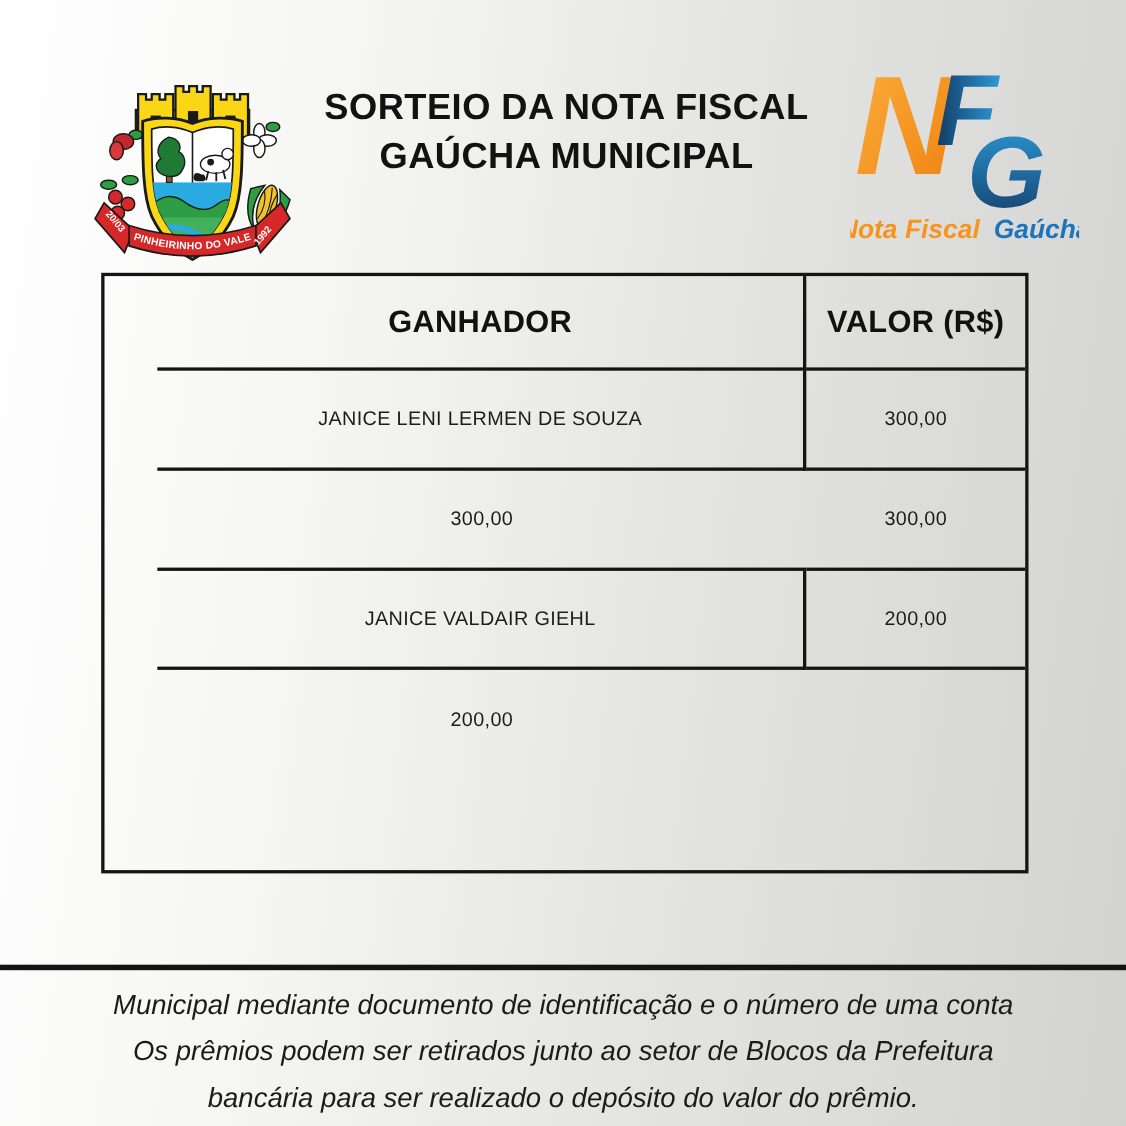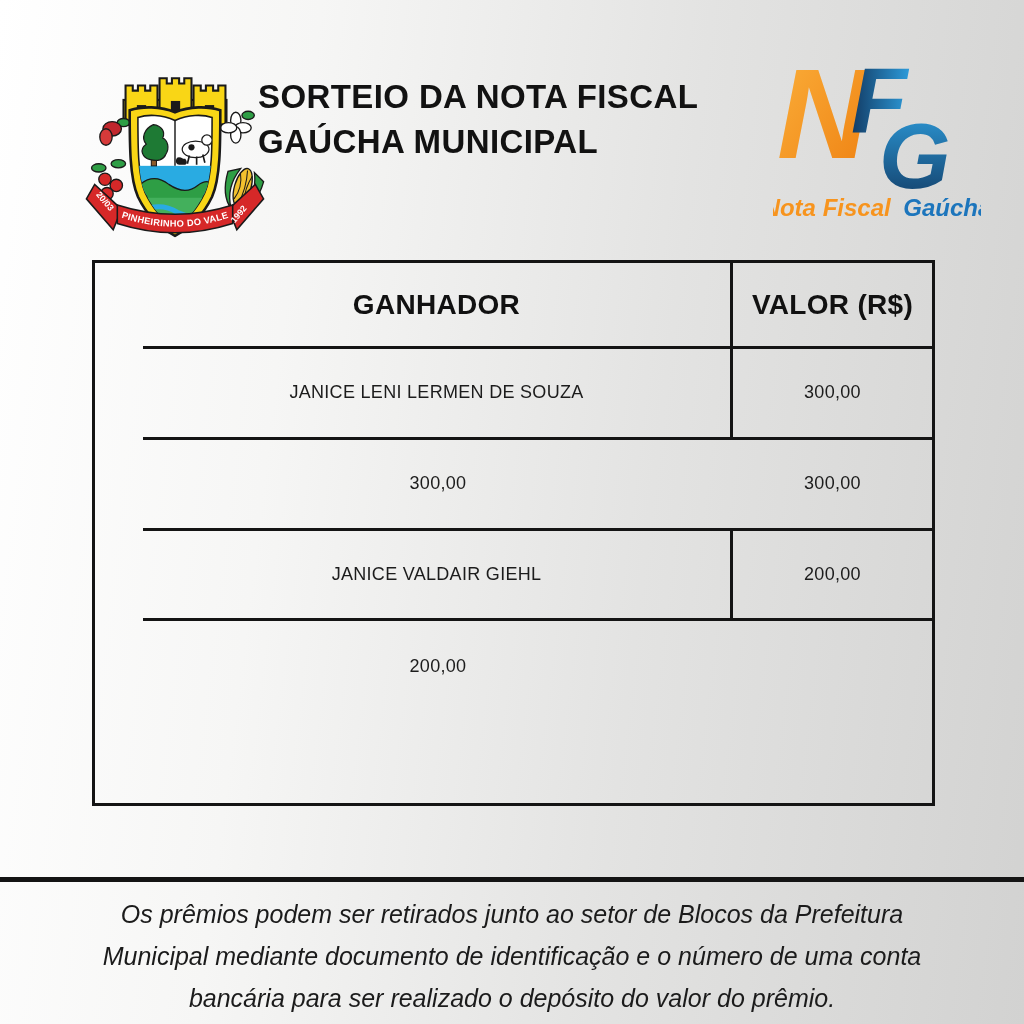--- a/index.html
+++ b/index.html
@@ -3,26 +3,26 @@
 <meta charset="utf-8">
 <style>
   html,body{margin:0;padding:0;}
   .canvas{
     position:relative;width:1024px;height:1024px;overflow:hidden;
     background:linear-gradient(97deg,#ffffff 0%,#f6f6f5 28%,#e3e3e2 62%,#d2d2d1 100%);
     font-family:"Liberation Sans",sans-serif;color:#161616;
   }
   .crest{position:absolute;left:82px;top:34px;width:186px;height:206px;}
   .title{
-    position:absolute;left:258px;top:74px;width:514px;
+    position:absolute;left:258px;top:74px;width:514px;text-align:center;
     font-size:33px;font-weight:700;line-height:45px;letter-spacing:.4px;color:#121212;
   }
   .nfg{position:absolute;left:773px;top:46px;width:208px;height:180px;}
   .winners-table{
-    position:absolute;left:92px;top:260px;width:843px;height:546px;
+    position:absolute;left:92px;top:248px;width:843px;height:546px;
     box-sizing:border-box;border:3px solid #141414;
     display:grid;grid-template-columns:1fr 199px;grid-template-rows:86px repeat(5,1fr);padding-left:48px;
   }
   .cell{
     display:flex;align-items:center;justify-content:center;
     border-bottom:3px solid #141414;font-size:18px;color:#1c1c1c;letter-spacing:.3px;
   }
   .cell.col1{border-right:3px solid #141414;}
   .cell.header{font-weight:700;font-size:28px;color:#111;}
   .cell.last{border-bottom:none;}
@@ -158,18 +158,18 @@
     <div class="cell">300,00</div>
 
     <div class="cell col1">JANICE VALDAIR GIEHL</div>
     <div class="cell">200,00</div>
 
     <div class="cell last">200,00</div>
   </div>
 
   <div class="divider"></div>
   <div class="footer">
+    <div>Municipal mediante documento de identificação e o número de uma conta</div>
     <div>Os prêmios podem ser retirados junto ao setor de Blocos da Prefeitura</div>
-    <div>Municipal mediante documento de identificação e o número de uma conta</div>
     <div>bancária para ser realizado o depósito do valor do prêmio.</div>
   </div>
 
 </div>
 
 </body></html>

